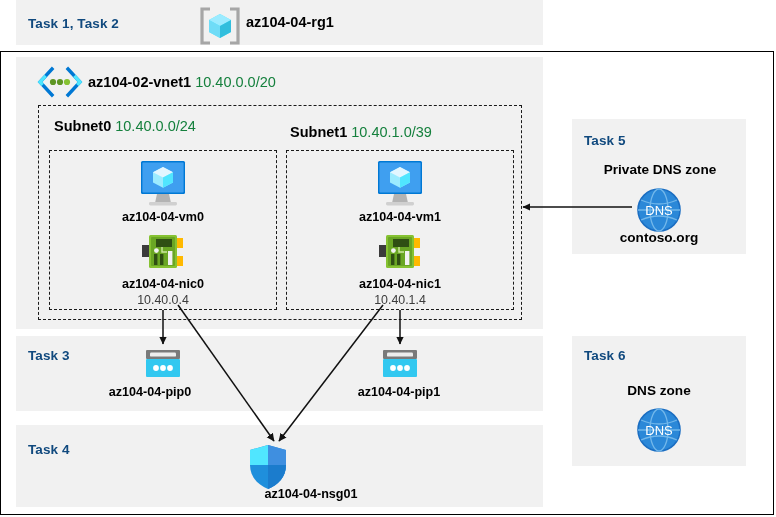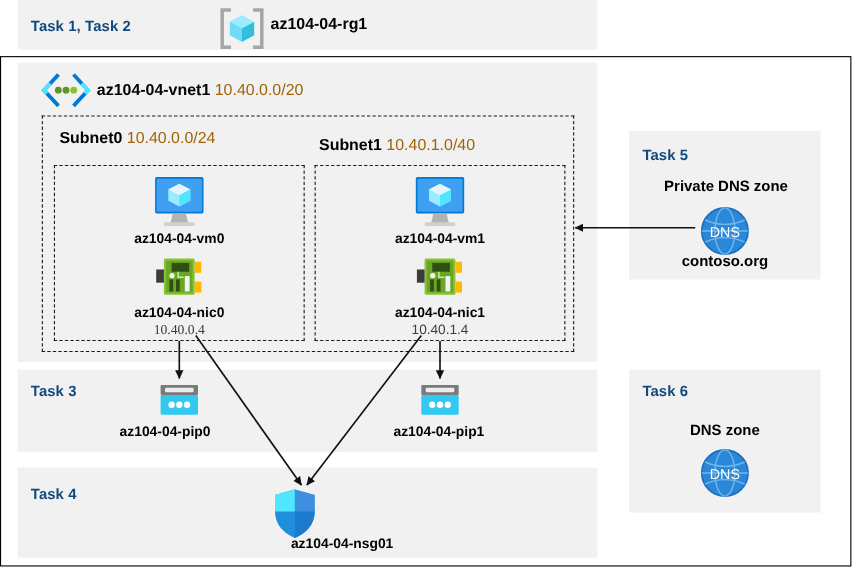--- a/index.html
+++ b/index.html
@@ -38,21 +38,21 @@
     background:transparent;
   }
   
   .hdr{
     position:absolute;
     white-space:nowrap;
     font-size:14.5px;
     color:#000000;
   }
   .hdr b{font-weight:bold;color:#000;}
-  .hdr span.cidr{font-weight:normal;color:#a16207;}
+  .hdr span.cidr{font-weight:normal;color:#15803d;}
   .node-label{
     position:absolute;
     text-align:center;
     font-weight:bold;
     font-size:12.6px;
     color:#000000;
     white-space:nowrap;
     transform:translateX(-50%);
   }
   .node-sub{
@@ -110,21 +110,21 @@
       <path d="M16 3 L4 16 L16 29" fill="none" stroke="#0078d4" stroke-width="3.4" stroke-linecap="square"></path>
       <path d="M16 3 L4 16 L16 29" fill="none" stroke="#50e6ff" stroke-width="3.4" stroke-linecap="square" stroke-dasharray="9 20" stroke-dashoffset="-11"></path>
       <path d="M32 3 L44 16 L32 29" fill="none" stroke="#0078d4" stroke-width="3.4" stroke-linecap="square"></path>
       <path d="M32 3 L44 16 L32 29" fill="none" stroke="#50e6ff" stroke-width="3.4" stroke-linecap="square" stroke-dasharray="9 20" stroke-dashoffset="-11"></path>
       <circle cx="17" cy="16" r="3.1" fill="#5e9624"></circle>
       <circle cx="24" cy="16" r="3.1" fill="#5e9624"></circle>
       <circle cx="31" cy="16" r="3.1" fill="#86c232"></circle>
     </svg>
   </div>
   <div class="hdr" style="left:88px;top:74px;">
-    <b>az104-04-vnet1</b><span>&nbsp;</span><span class="cidr">10.40.0.0/20</span>
+    <b>az104-02-vnet1</b><span>&nbsp;</span><span class="cidr">10.40.0.0/20</span>
   </div>
 
   <div class="dashed" style="left:38px;top:105px;width:484px;height:215px;"></div>
 
   <div class="hdr" style="left:54px;top:118px;">
     <b>Subnet0</b><span>&nbsp;</span><span class="cidr">10.40.0.0/24</span>
   </div>
   <div class="dashed" style="left:49px;top:150px;width:228px;height:160px;"></div>
 
   <div class="icon" style="left:135px;top:158px;">
@@ -149,24 +149,24 @@
       <rect x="37" y="24" width="6" height="10" fill="#ffb900"></rect>
       <rect x="16" y="7" width="16" height="8" fill="#2f4f13"></rect>
       <rect x="14" y="22" width="3.4" height="11" fill="#2f4f13"></rect>
       <rect x="20" y="22" width="3.4" height="11" fill="#2f4f13"></rect>
       <rect x="28" y="19" width="4.4" height="14" fill="#f2f2f2"></rect>
       <circle cx="16.4" cy="18.6" r="2.4" fill="#f2f2f2"></circle>
       <path d="M22 15 L22 20 L27 20" fill="none" stroke="#cde8a0" stroke-width="1.4"></path>
     </svg>
   </div>
   <div class="node-label" style="left:163px;top:277px;">az104-04-nic0</div>
-  <div class="node-sub" style="left:163px;top:293px;font-family:Liberation Serif, serif;">10.40.0.4</div>
+  <div class="node-sub" style="left:163px;top:293px;">10.40.0.4</div>
 
   <div class="hdr" style="left:290px;top:124px;">
-    <b>Subnet1</b><span>&nbsp;</span><span class="cidr">10.40.1.0/40</span>
+    <b>Subnet1</b><span>&nbsp;</span><span class="cidr">10.40.1.0/39</span>
   </div>
   <div class="dashed" style="left:286px;top:150px;width:228px;height:160px;"></div>
 
   <div class="icon" style="left:372px;top:158px;">
     <svg width="56" height="50" viewBox="0 0 56 50">
       <rect x="6" y="3" width="44" height="33" rx="1.5" fill="#0078d4"></rect>
       <rect x="7.4" y="4.4" width="41.2" height="30.2" rx="1" fill="#3f9ff0"></rect>
       <path d="M28 9 L38 14.2 L38 24.6 L28 29.8 L18 24.6 L18 14.2 Z" fill="#9cebff"></path>
       <path d="M28 9 L38 14.2 L28 19.4 L18 14.2 Z" fill="#e3f6ff"></path>
       <path d="M28 19.4 L38 14.2 L38 24.6 L28 29.8 Z" fill="#50e6ff"></path>

